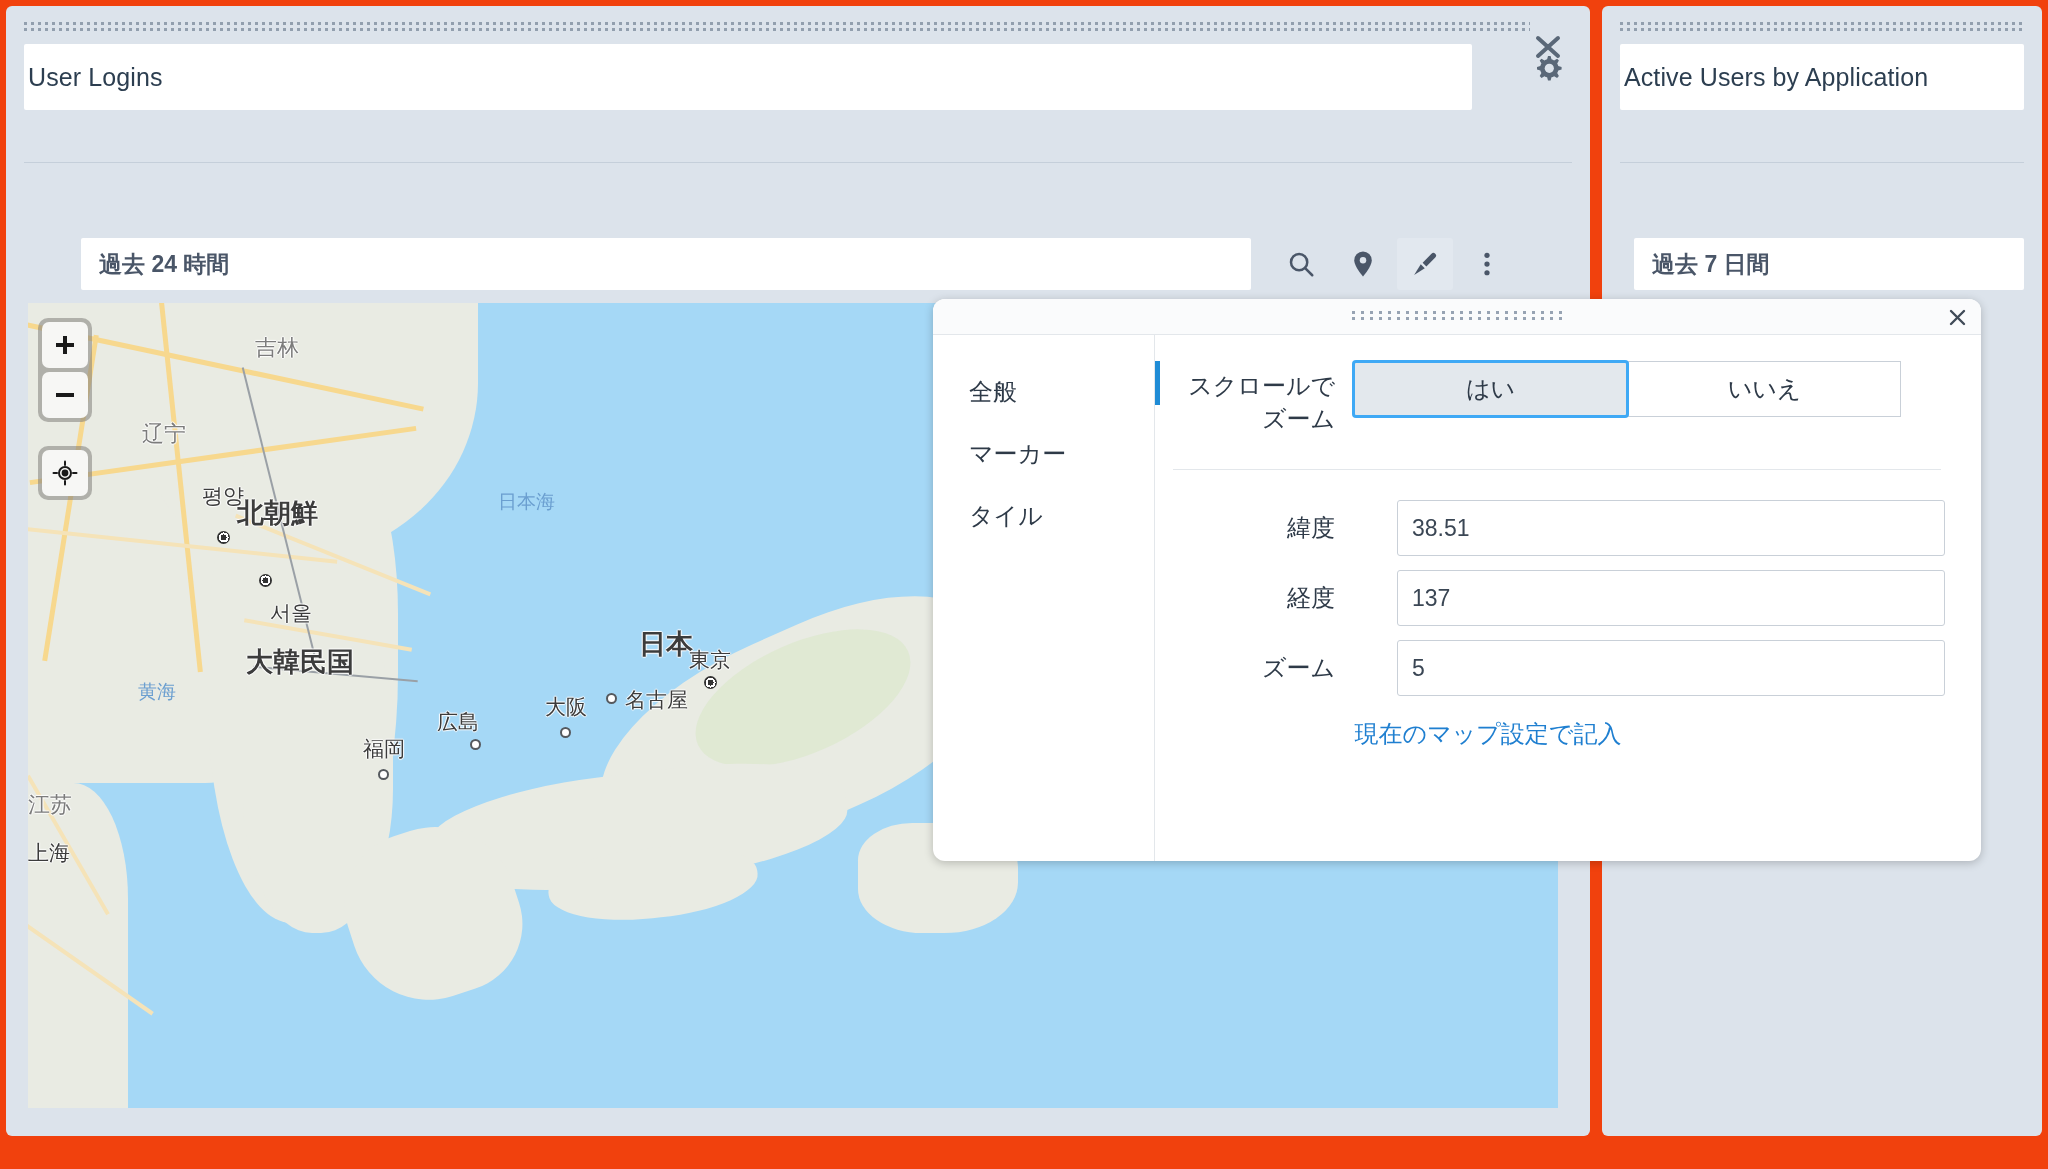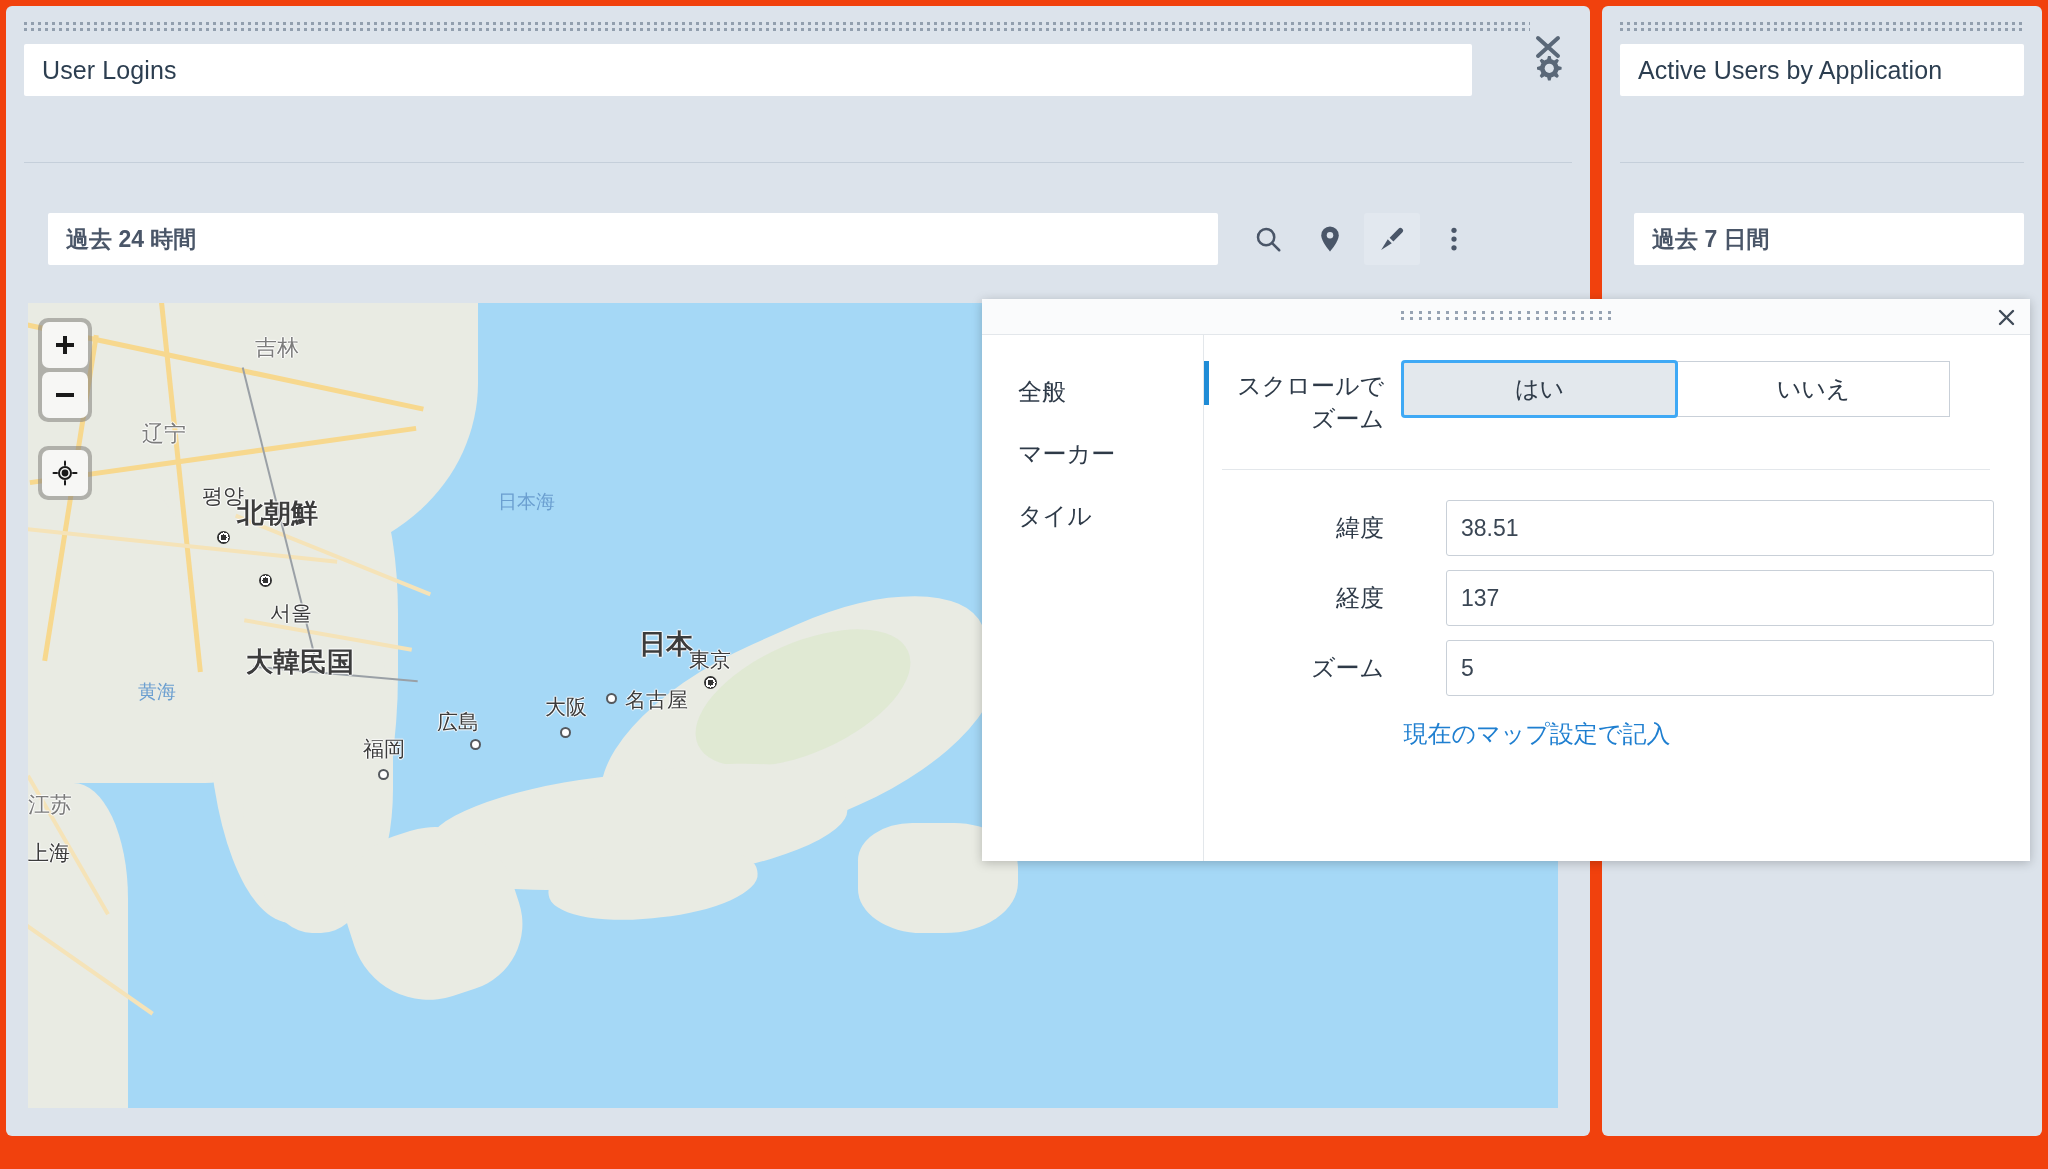--- a/index.html
+++ b/index.html
@@ -38,27 +38,27 @@
     background-repeat: repeat;
     opacity: .95;
   }
   #panel-left  .panel-drag { left: 18px;  right: 60px; }
   #panel-right .panel-drag { left: 18px;  right: 18px; }
 
   
   .title-input {
     position: absolute;
     top: 38px;
-    height: 52px;
+    height: 66px;
     background: #FFFFFF;
     border: none;
     border-radius: 2px;
     display: flex;
     align-items: center;
-    padding: 0 18px;
+    padding: 0 4px;
     font-size: 25px;
     color: #2C3E50;
     letter-spacing: .1px;
   }
   #panel-left  .title-input { left: 18px; width: 1448px; }
   #panel-right .title-input { left: 18px; width: 404px; }
 
   .panel-settings-icon {
     position: absolute;
     top: 28px;
@@ -75,24 +75,25 @@
     top: 156px;
     height: 1px;
     background: #C5CFDA;
   }
   #panel-left  .panel-divider { left: 18px; right: 18px; }
   #panel-right .panel-divider { left: 18px; right: 18px; }
 
   
   .range-row {
     position: absolute;
-    top: 207px;
+    top: 232px;
     height: 52px;
     display: flex;
     align-items: center;
+    justify-content: center;
   }
   #panel-left  .range-row { left: 42px; right: 42px; }
   #panel-right .range-row { left: 32px; right: 18px; }
 
   .range-input {
     background: #FFFFFF;
     height: 52px;
     border-radius: 2px;
     display: flex;
     align-items: center;
@@ -175,27 +176,27 @@
     width: 46px; height: 46px;
     background: #F7F7F5;
     border-radius: 7px;
     display: flex; align-items: center; justify-content: center;
     cursor: pointer;
   }
 
   
   #map-options-dialog {
     position: absolute;
-    left: 982px;
+    left: 933px;
     top: 299px;
     width: 1048px;
     height: 562px;
     background: #FFFFFF;
     box-shadow: 0 2px 10px rgba(0,0,0,.22);
-    border-radius: 0;
+    border-radius: 12px;
     display: flex;
     flex-direction: column;
     overflow: hidden;
   }
   .dlg-titlebar {
     height: 36px;
     background: #FAFBFC;
     border-bottom: 1px solid #E3E7EB;
     position: relative;
     flex: 0 0 36px;

